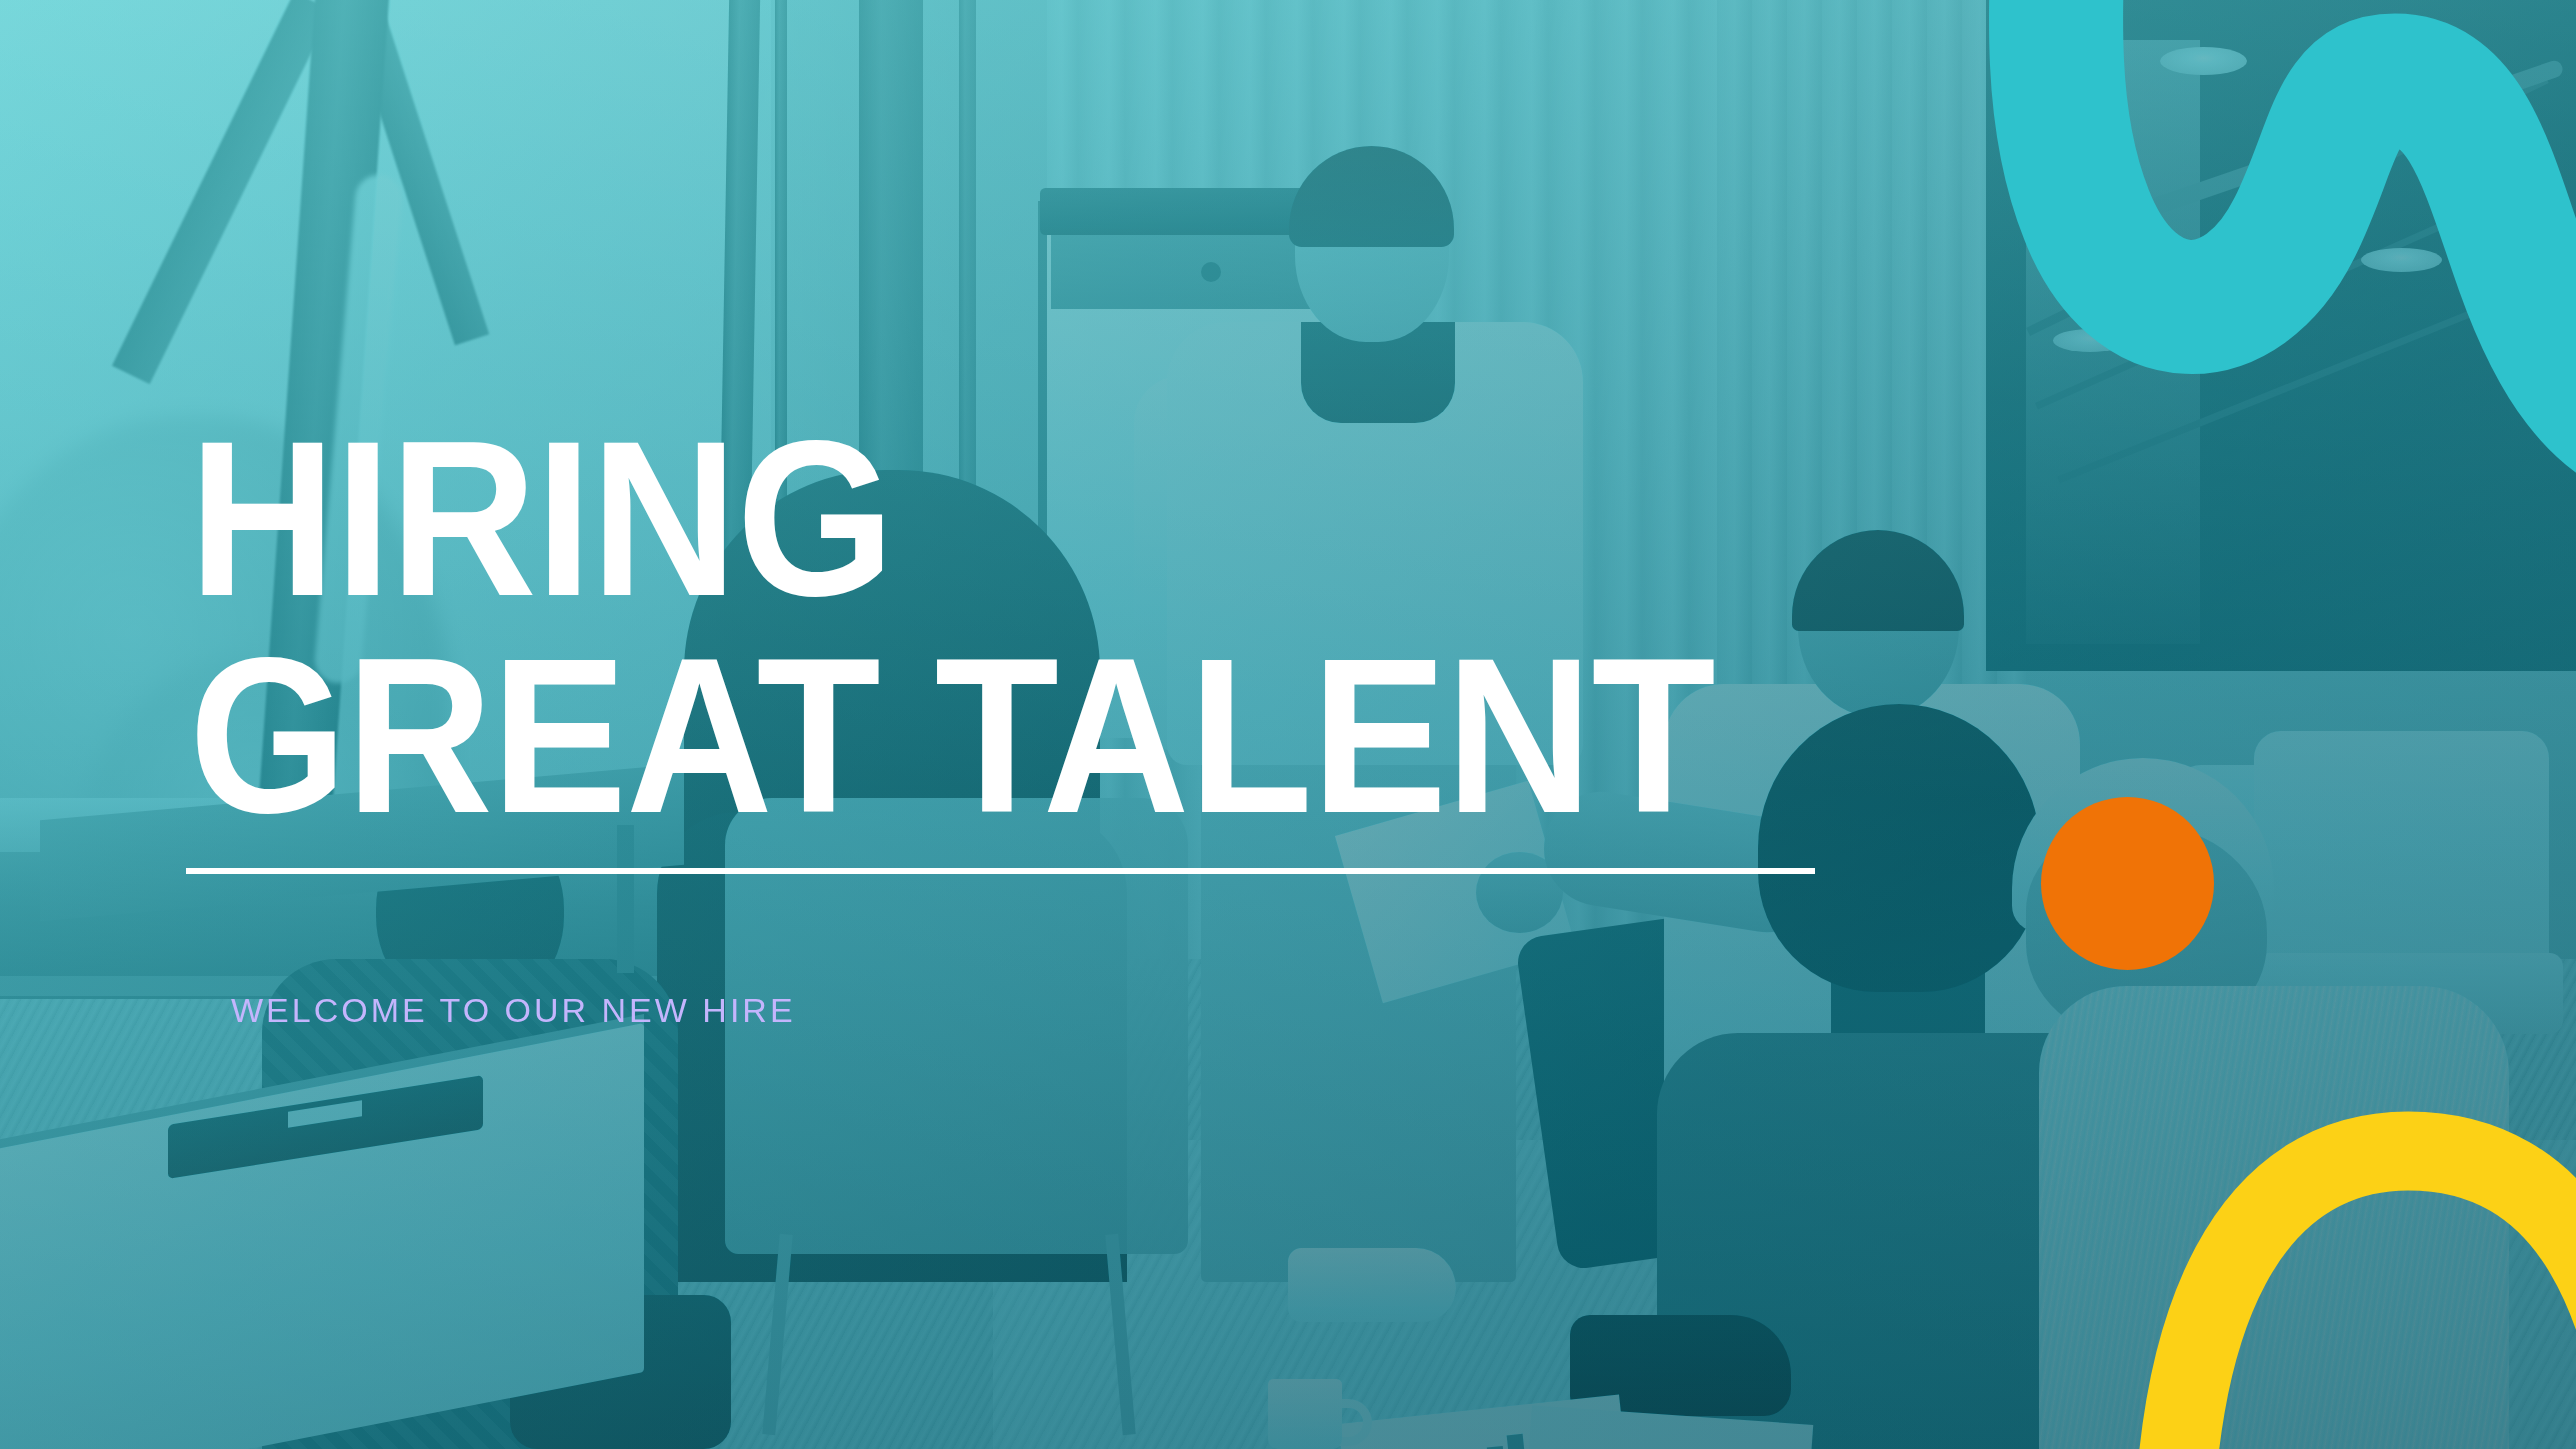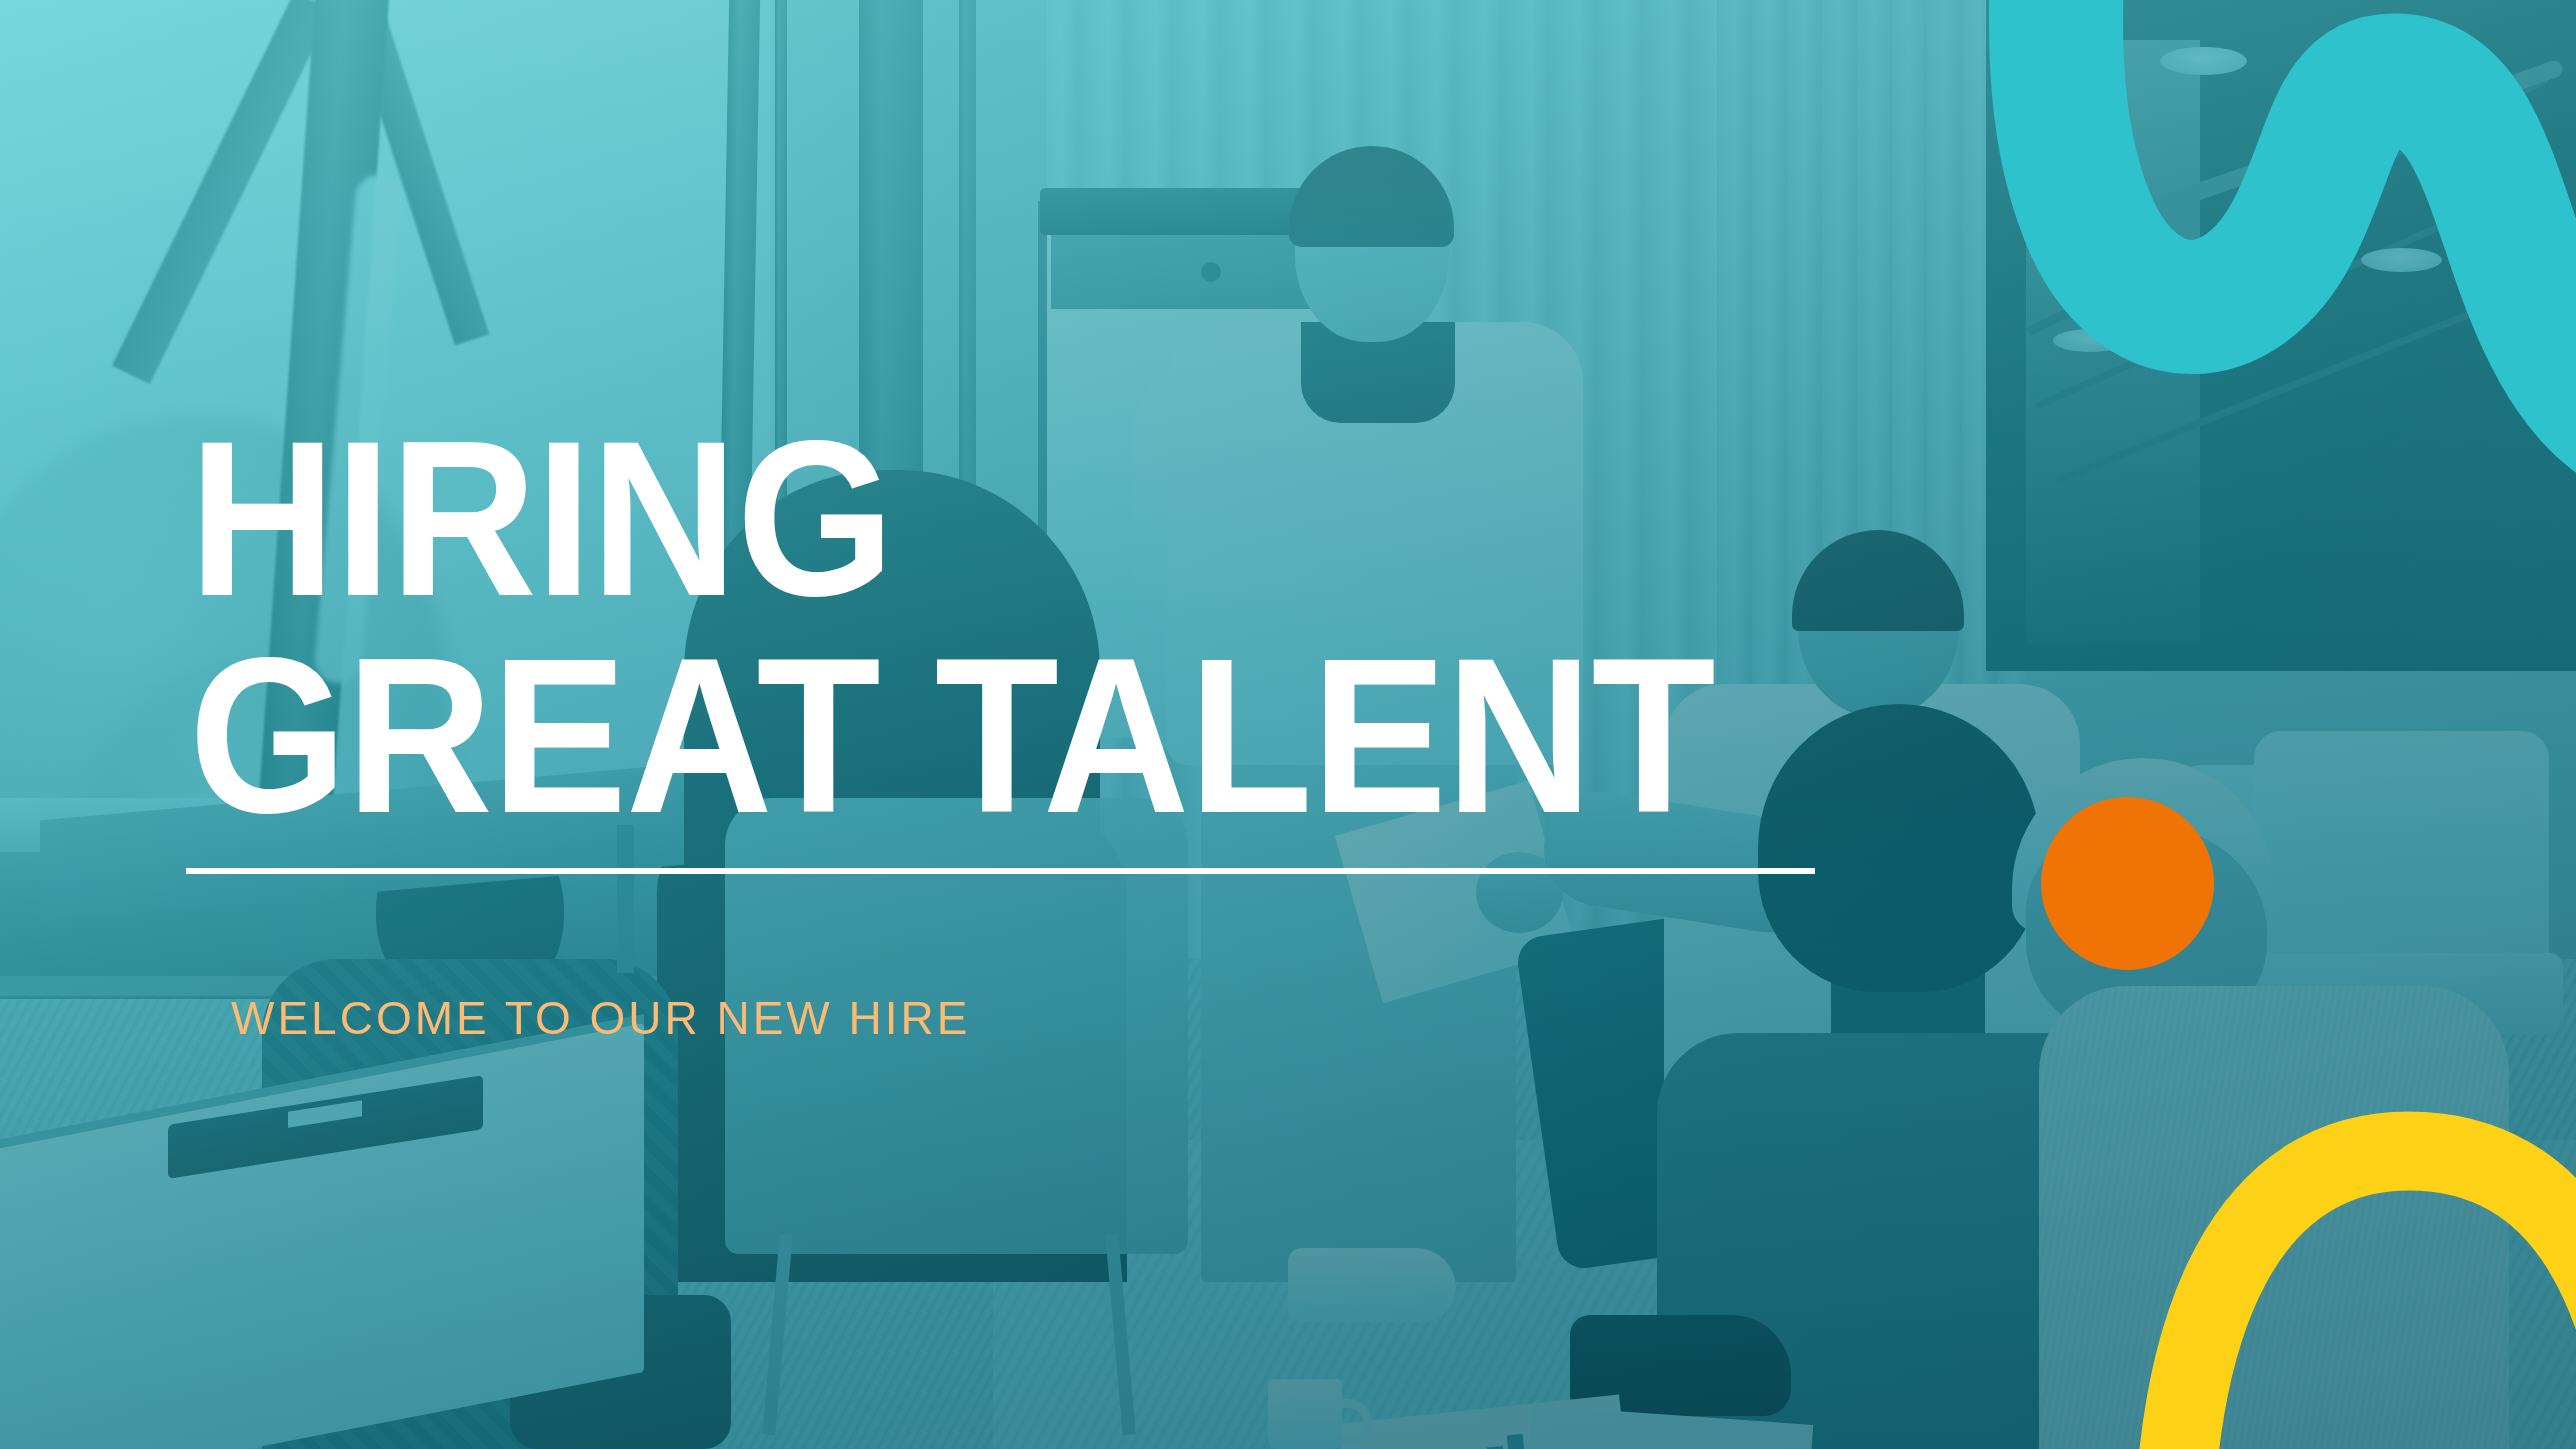--- a/index.html
+++ b/index.html
@@ -229,21 +229,21 @@
     letter-spacing:-1.3px;
     transform:scaleX(0.92);
     transform-origin:left top;
     white-space:nowrap;
   }
   .headline .l1{display:block;}
   .headline .l2{display:block;}
   .rule{position:absolute;left:186px;top:868px;width:1629px;height:6px;background:#ffffff;}
   .subtitle{
     position:absolute;left:231px;top:991px;
-    color:#fdba74;font-size:46px;font-weight:normal;
+    color:#c4b5fd;font-size:34px;font-weight:normal;
     letter-spacing:3px;white-space:nowrap;
   }
 </style>
 </head>
 <body>
 
 <div class="banner">
 
   <div class="photo">
     <div class="ph sky"></div>

